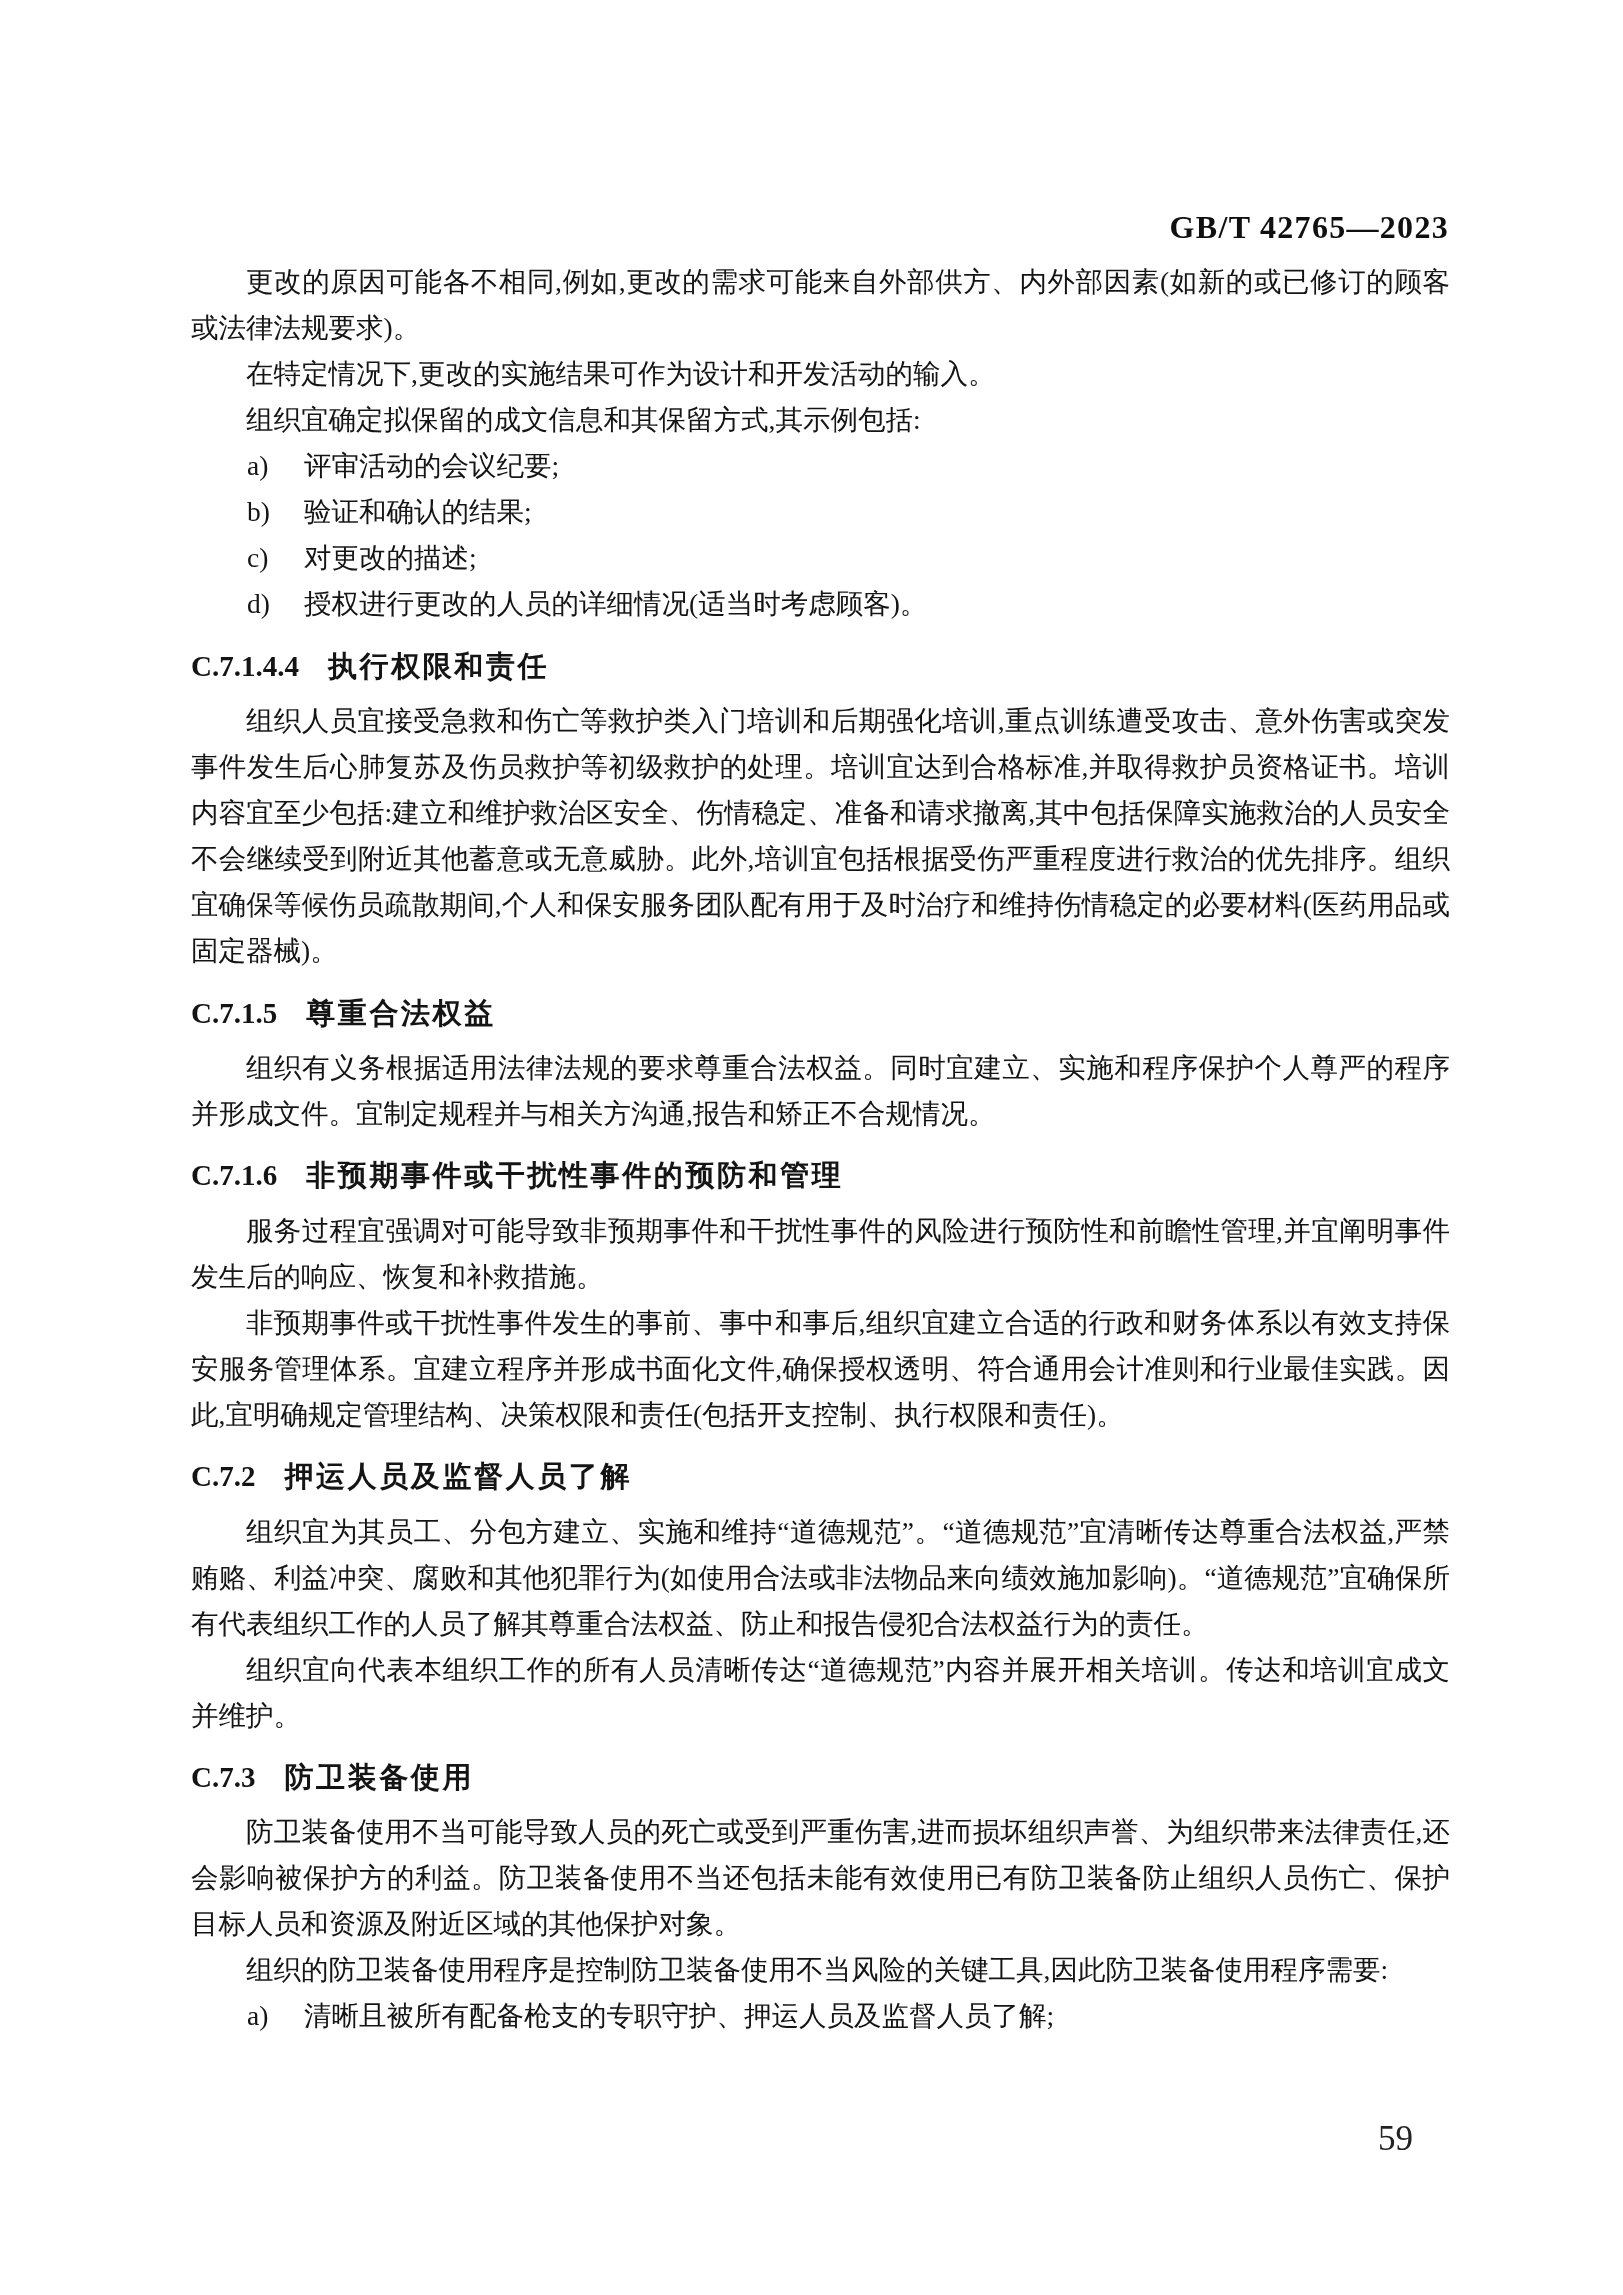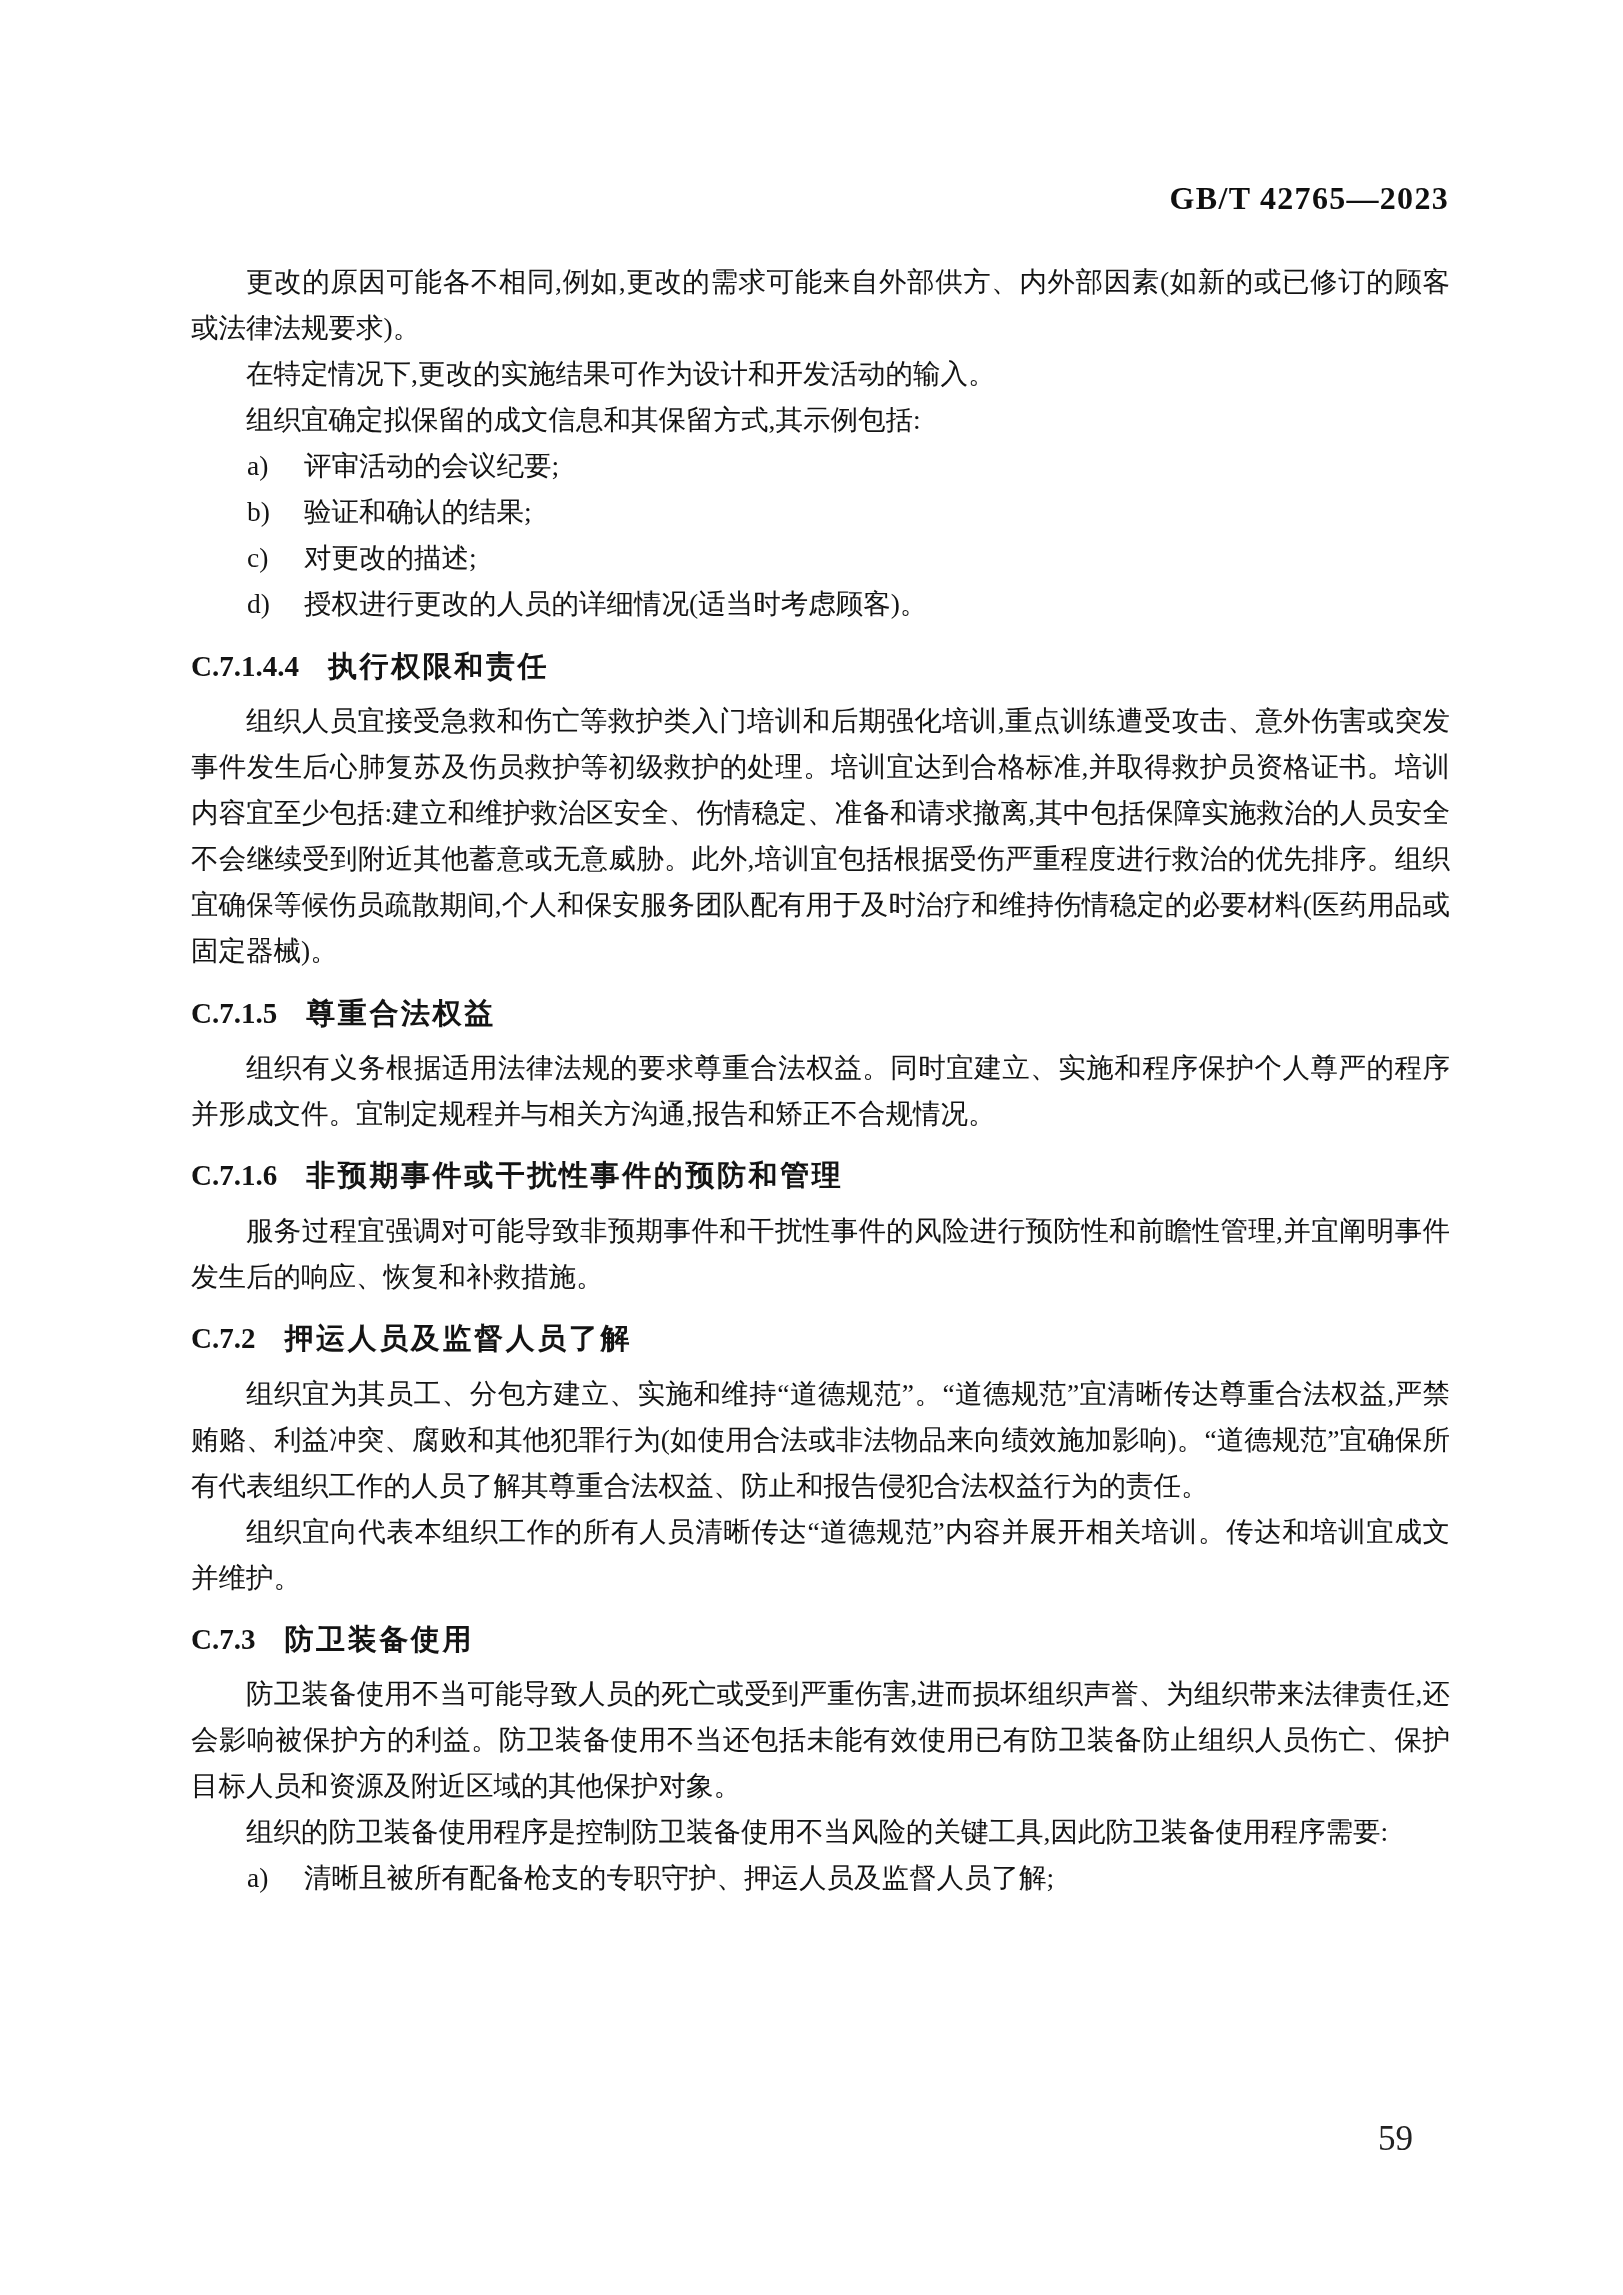--- a/index.html
+++ b/index.html
@@ -11,21 +11,21 @@
     position: relative;
     width: 1623px;
     height: 2295px;
     background: #ffffff;
     color: #141414;
     font-family: "Liberation Serif", "DejaVu Serif", serif;
     overflow: hidden;
   }
   .doc-header {
     position: absolute;
-    top: 180px;
+    top: 209px;
     right: 174px;
     font-size: 32px;
     font-weight: bold;
     letter-spacing: 1.3px;
     font-family: "Liberation Serif", "DejaVu Serif", serif;
     color: #101010;
   }
   .content {
     position: absolute;
     top: 259px;
@@ -112,20 +112,21 @@
 
     <h3 class="heading">
       <span class="h-num">C.7.1.5</span><span class="h-title">尊重合法权益</span>
     </h3>
     <p class="para">组织有义务根据适用法律法规的要求尊重合法权益。同时宜建立、实施和程序保护个人尊严的程序并形成文件。宜制定规程并与相关方沟通,报告和矫正不合规情况。</p>
 
     <h3 class="heading">
       <span class="h-num">C.7.1.6</span><span class="h-title">非预期事件或干扰性事件的预防和管理</span>
     </h3>
     <p class="para">服务过程宜强调对可能导致非预期事件和干扰性事件的风险进行预防性和前瞻性管理,并宜阐明事件发生后的响应、恢复和补救措施。</p>
+    <p class="para">非预期事件或干扰性事件发生的事前、事中和事后,组织宜建立合适的行政和财务体系以有效支持保安服务管理体系。宜建立程序并形成书面化文件,确保授权透明、符合通用会计准则和行业最佳实践。因此,宜明确规定管理结构、决策权限和责任(包括开支控制、执行权限和责任)。</p>
 
     <h3 class="heading">
       <span class="h-num">C.7.2</span><span class="h-title">押运人员及监督人员了解</span>
     </h3>
     <p class="para">组织宜为其员工、分包方建立、实施和维持“道德规范”。“道德规范”宜清晰传达尊重合法权益,严禁贿赂、利益冲突、腐败和其他犯罪行为(如使用合法或非法物品来向绩效施加影响)。“道德规范”宜确保所有代表组织工作的人员了解其尊重合法权益、防止和报告侵犯合法权益行为的责任。</p>
     <p class="para">组织宜向代表本组织工作的所有人员清晰传达“道德规范”内容并展开相关培训。传达和培训宜成文并维护。</p>
 
     <h3 class="heading">
       <span class="h-num">C.7.3</span><span class="h-title">防卫装备使用</span>
     </h3>

